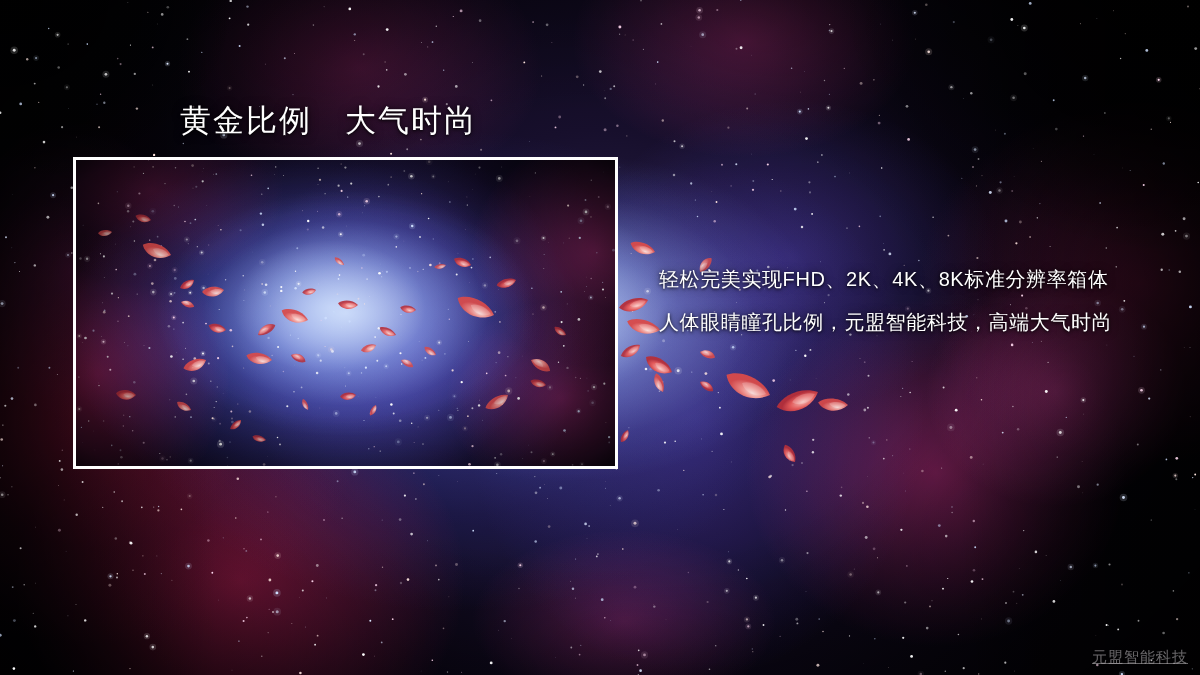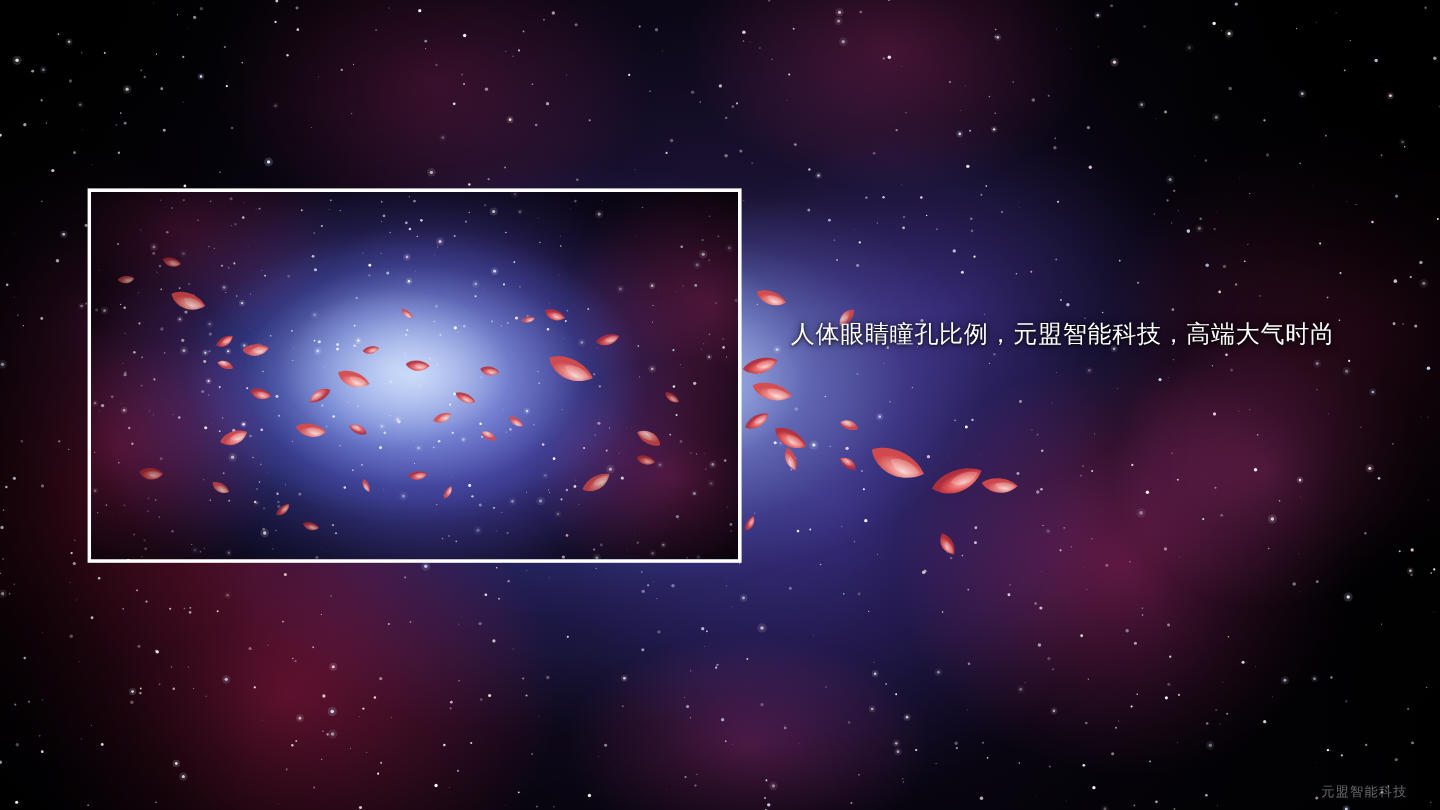--- a/index.html
+++ b/index.html
@@ -90,22 +90,22 @@
     white-space:pre;
   }
   .body-text{
     position:absolute;left:659px;top:258px;
     font-size:20px;line-height:43px;color:#ffffff;letter-spacing:.6px;
     text-shadow:0 0 8px rgba(0,0,0,.7),0 1px 3px rgba(0,0,0,.85);
     white-space:nowrap;
   }
   .body-text .ln{display:block;}
   .watermark{
-    position:absolute;right:27px;bottom:8px;
-    font-size:11px;color:rgba(200,195,200,.52);letter-spacing:1px;
+    position:absolute;right:12px;bottom:8px;
+    font-size:15px;color:rgba(200,195,200,.52);letter-spacing:1px;text-decoration:underline;
   }
 </style>
 </head>
 <body>
 
 <div class="slide">
 
   <div class="bg-base"></div>
   <div class="neb neb-red"></div>
   <div class="neb neb-blue"></div>
@@ -1184,20 +1184,21 @@
           <path d="M 0 0 C 5.3999999999999995 -7 14.4 -5.95 18 0 C 14.4 4.2 5.3999999999999995 5.25 0 0 Z" fill="url(#pg)" opacity="0.85"></path>
           <path d="M 0 0 C 5.3999999999999995 -7 14.4 -5.95 18 0 C 14.4 4.2 5.3999999999999995 5.25 0 0 Z" fill="#ffffff" opacity="0.187" transform="scale(0.55,0.5) translate(2.6999999999999997,-0.7000000000000001)"></path>
         </g>
         <g transform="translate(628,430) rotate(120)">
           <path d="M 0 0 C 4.2 -5 11.200000000000001 -4.25 14 0 C 11.200000000000001 3 4.2 3.75 0 0 Z" fill="url(#pg2)" opacity="0.85"></path>
           <path d="M 0 0 C 4.2 -5 11.200000000000001 -4.25 14 0 C 11.200000000000001 3 4.2 3.75 0 0 Z" fill="#ffffff" opacity="0.187" transform="scale(0.55,0.5) translate(2.1,-0.5)"></path>
         </g>
       </g>
   </svg>
 
+  <div class="title">黄金比例　大气时尚</div>
 
   <div class="frame">
     <div class="frame-inner">
       <div class="fi-base"></div>
       <div class="fi-red"></div>
       <div class="fi-blue"></div>
       <div class="fi-core"></div>
       <svg width="545" height="312" style="position:absolute;inset:0">
         <g id="stars-f" fill="#ffffff">
             <circle cx="446.3" cy="196.1" r="0.43" fill="#dbe7ff" opacity="0.28"></circle>
@@ -1828,18 +1829,19 @@
               <path d="M 0 0 C 4.2 -5 11.200000000000001 -4.25 14 0 C 11.200000000000001 3 4.2 3.75 0 0 Z" fill="url(#pg)" opacity="0.82"></path>
               <path d="M 0 0 C 4.2 -5 11.200000000000001 -4.25 14 0 C 11.200000000000001 3 4.2 3.75 0 0 Z" fill="#ffffff" opacity="0.18039999999999998" transform="scale(0.55,0.5) translate(2.1,-0.5)"></path>
             </g>
           </g>
       </svg>
       <div class="fi-vig"></div>
     </div>
   </div>
 
   <div class="body-text">
+    <span class="ln">轻松完美实现FHD、2K、4K、8K标准分辨率箱体</span>
     <span class="ln">人体眼睛瞳孔比例，元盟智能科技，高端大气时尚</span>
   </div>
 
   <div class="watermark">元盟智能科技</div>
 
 </div>
 
 </body></html>

